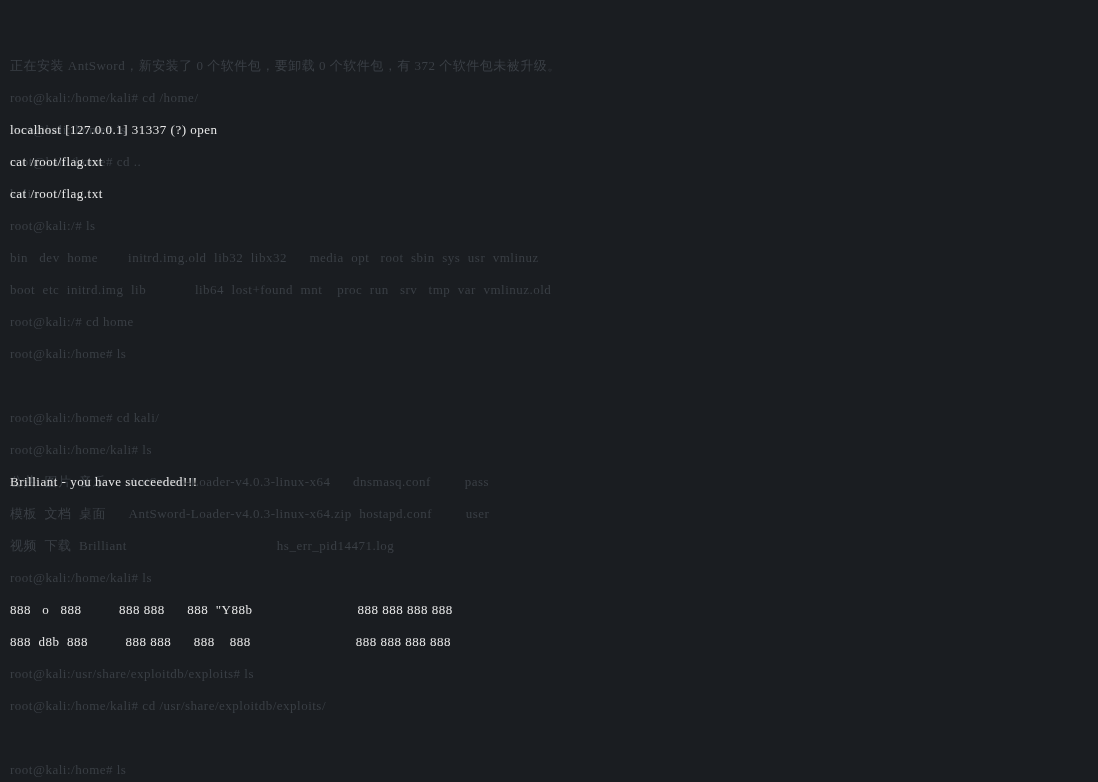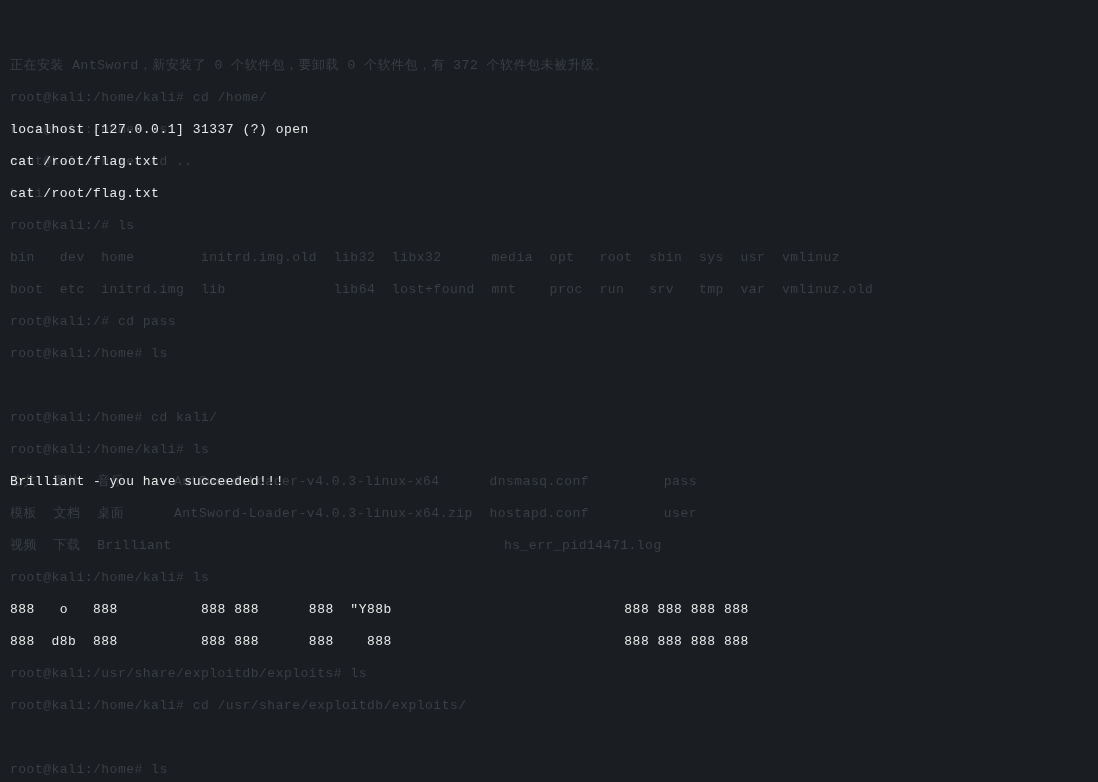--- a/index.html
+++ b/index.html
@@ -28,38 +28,39 @@
       position: absolute;
       top: 10px;
       left: 10px;
       color: #3a3f45;
       z-index: 1;
       pointer-events: none;
     }
     .line {
       height: 16px;
       letter-spacing: 0.5px;
+      font-family: Liberation Serif, serif;
     }
   </style>
 </head>
 <body>
 
 
 
 <div class="ghost-layer">
 <div class="line"></div>
 <div class="line">正在安装 AntSword，新安装了 0 个软件包，要卸载 0 个软件包，有 372 个软件包未被升级。</div>
 <div class="line">root@kali:/home/kali# cd /home/</div>
 <div class="line">root@kali:/home# ls</div>
 <div class="line">root@kali:/home# cd ..</div>
 <div class="line">kali</div>
 <div class="line">root@kali:/# ls</div>
 <div class="line">bin   dev  home        initrd.img.old  lib32  libx32      media  opt   root  sbin  sys  usr  vmlinuz</div>
 <div class="line">boot  etc  initrd.img  lib             lib64  lost+found  mnt    proc  run   srv   tmp  var  vmlinuz.old</div>
-<div class="line">root@kali:/# cd pass</div>
+<div class="line">root@kali:/# cd home</div>
 <div class="line">root@kali:/home# ls</div>
 <div class="line"></div>
 <div class="line">root@kali:/home# cd kali/</div>
 <div class="line">root@kali:/home/kali# ls</div>
 <div class="line">公共  图片  音乐      AntSword-Loader-v4.0.3-linux-x64      dnsmasq.conf         pass</div>
 <div class="line">模板  文档  桌面      AntSword-Loader-v4.0.3-linux-x64.zip  hostapd.conf         user</div>
 <div class="line">视频  下载  Brilliant                                        hs_err_pid14471.log</div>
 <div class="line">root@kali:/home/kali# ls</div>
 <div class="line"></div>
 <div class="line"></div>

